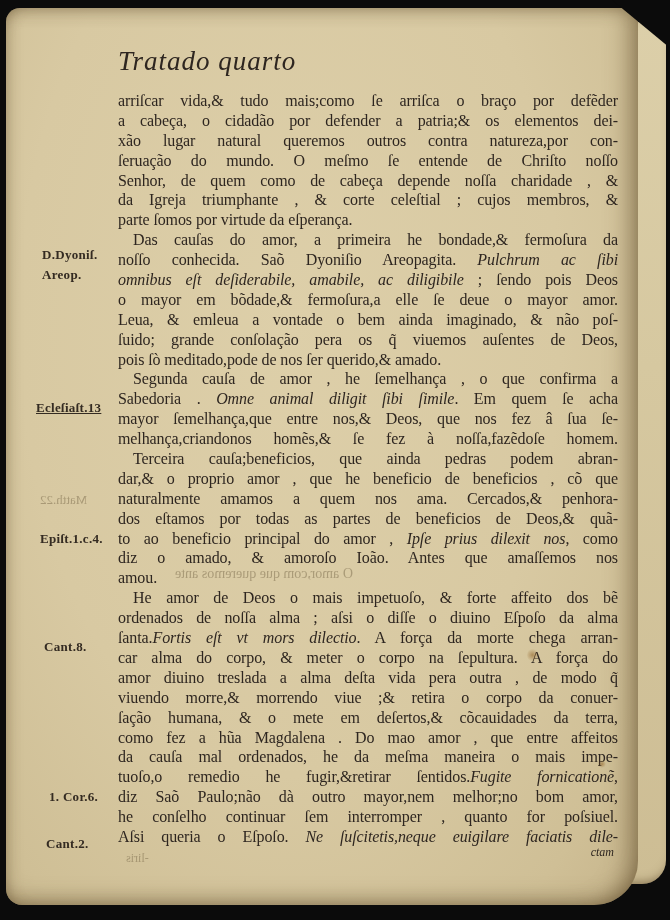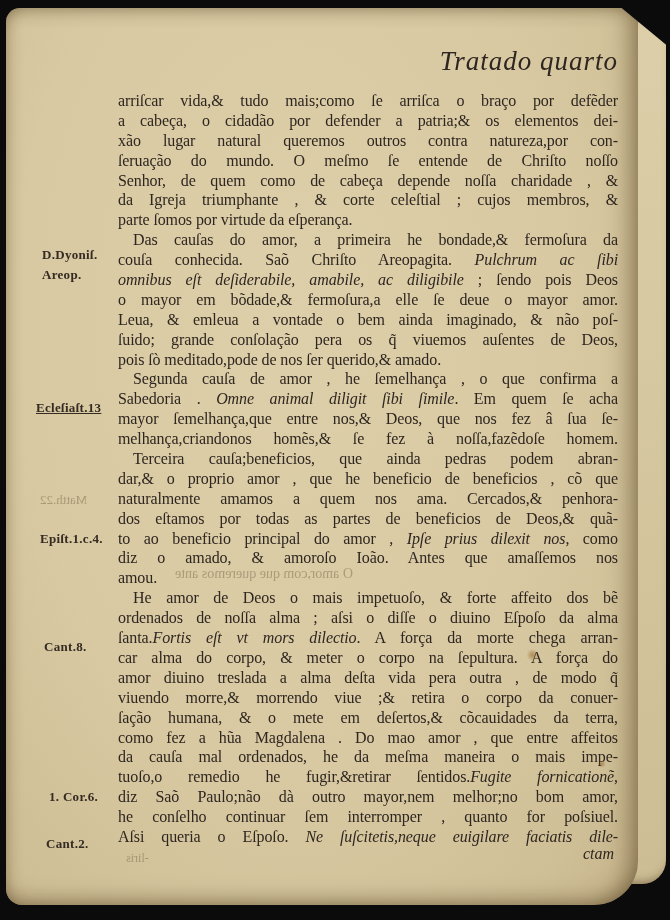--- a/index.html
+++ b/index.html
@@ -12,32 +12,32 @@
   .page{position:absolute;left:6px;top:8px;width:632px;height:897px;z-index:2;
         background:radial-gradient(ellipse at 45% 35%, #ddcfa9 0%, #d8c9a2 55%, #cfbf96 85%, #c6b48b 100%);
         border-radius:14px 6px 44px 16px;
         box-shadow:inset -18px 0 24px -10px rgba(92,72,40,.55),
                    inset 10px 0 16px -10px rgba(92,72,40,.35),
                    inset 0 12px 18px -12px rgba(92,72,40,.45),
                    inset 0 -14px 22px -12px rgba(92,72,40,.55);}
   .corner-tr{position:absolute;left:612px;top:0;width:58px;height:48px;z-index:3;
         background:#0b0b0b;clip-path:polygon(0 0,100% 0,100% 100%);}
   .content{position:absolute;inset:0;z-index:5;}
-  .running-title{position:absolute;left:118px;top:46px;width:500px;text-align:right;
+  .running-title{position:absolute;left:118px;top:46px;width:500px;text-align:left;
         font-style:italic;font-size:27px;letter-spacing:1px;color:#2e2620;}
   .text-block{position:absolute;left:118px;top:91px;width:500px;color:#2e2620;}
   .tl{height:19.9px;line-height:19.9px;font-size:16px;letter-spacing:-0.1px;
       text-align:justify;text-align-last:justify;white-space:normal;}
   .tl.ind{padding-left:15px;}
   .tl.end{text-align-last:left;}
   .tl i{font-style:italic;}
   .margin-notes{position:absolute;inset:0;}
   .mnote{position:absolute;font-size:13px;font-weight:bold;letter-spacing:.3px;color:#342b22;}
   .catchword{position:absolute;left:118px;top:845px;width:496px;text-align:right;
-        font-style:italic;font-size:16px;color:#2e2620;}
+        font-style:italic;font-size:12px;color:#2e2620;}
   .ghost{position:absolute;color:rgba(92,76,48,.38);transform:scaleX(-1);
         font-size:14px;white-space:nowrap;}
   .stain{position:absolute;border-radius:50%;
         background:radial-gradient(circle,rgba(140,92,30,.55) 0%,rgba(140,92,30,0) 70%);}
 </style>
 </head>
 <body>
 
 <div class="book">
   <div class="page-under"></div>
@@ -49,21 +49,21 @@
 
     <div class="text-block">
         <div class="tl"><span>arriſcar vida,&amp; tudo mais;como ſe arriſca o braço por defẽder</span></div>
         <div class="tl"><span>a cabeça, o cidadão por defender a patria;&amp; os elementos dei-</span></div>
         <div class="tl"><span>xão lugar natural queremos outros contra natureza,por con-</span></div>
         <div class="tl"><span>ſeruação do mundo. O meſmo ſe entende de Chriſto noſſo</span></div>
         <div class="tl"><span>Senhor, de quem como de cabeça depende noſſa charidade , &amp;</span></div>
         <div class="tl"><span>da Igreja triumphante , &amp; corte celeſtial ; cujos membros, &amp;</span></div>
         <div class="tl end"><span>parte ſomos por virtude da eſperança.</span></div>
         <div class="tl ind"><span>Das cauſas do amor, a primeira he bondade,&amp; fermoſura da</span></div>
-        <div class="tl"><span>couſa conhecida. Saõ Chriſto Areopagita. </span><i>Pulchrum ac ſibi</i></div>
+        <div class="tl"><span>noſſo conhecida. Saõ Dyoniſio Areopagita. </span><i>Pulchrum ac ſibi</i></div>
         <div class="tl"><i>omnibus eſt deſiderabile, amabile, ac diligibile</i><span> ; ſendo pois Deos</span></div>
         <div class="tl"><span>o mayor em bõdade,&amp; fermoſura,a elle ſe deue o mayor amor.</span></div>
         <div class="tl"><span>Leua, &amp; emleua a vontade o bem ainda imaginado, &amp; não poſ-</span></div>
         <div class="tl"><span>ſuido; grande conſolação pera os q̃ viuemos auſentes de Deos,</span></div>
         <div class="tl end"><span>pois ſò meditado,pode de nos ſer querido,&amp; amado.</span></div>
         <div class="tl ind"><span>Segunda cauſa de amor , he ſemelhança , o que confirma a</span></div>
         <div class="tl"><span>Sabedoria . </span><i>Omne animal diligit ſibi ſimile</i><span>. Em quem ſe acha</span></div>
         <div class="tl"><span>mayor ſemelhança,que entre nos,&amp; Deos, que nos fez â ſua ſe-</span></div>
         <div class="tl"><span>melhança,criandonos homẽs,&amp; ſe fez à noſſa,fazẽdoſe homem.</span></div>
         <div class="tl ind"><span>Terceira cauſa;beneficios, que ainda pedras podem abran-</span></div>

